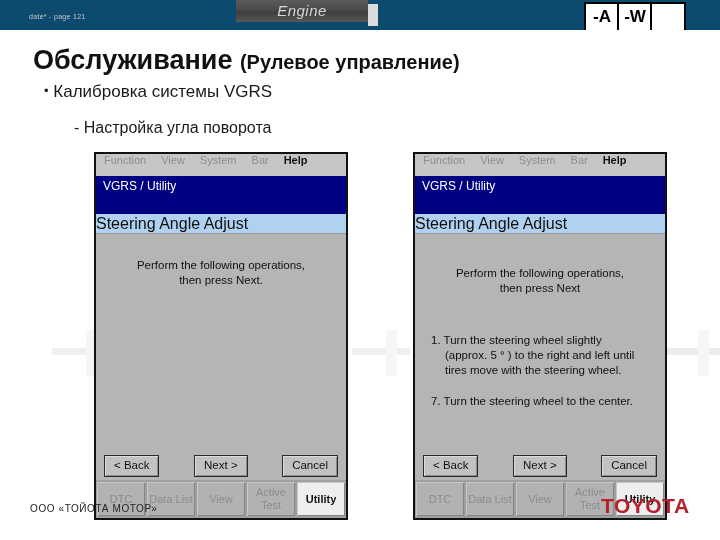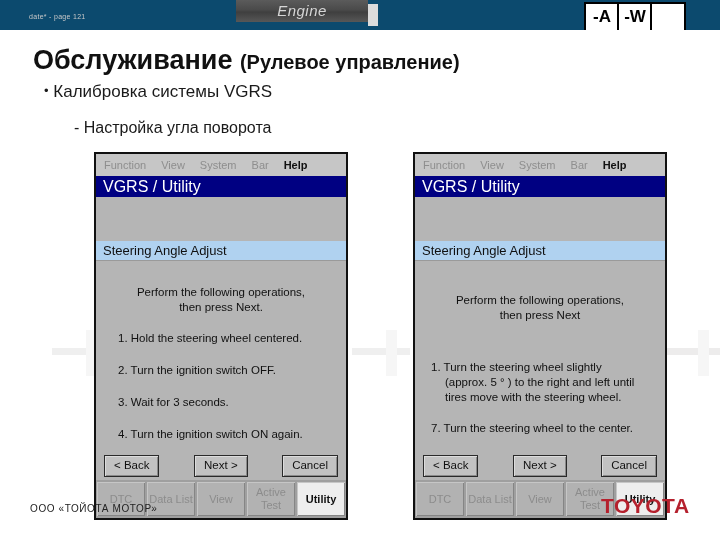--- a/index.html
+++ b/index.html
@@ -141,54 +141,52 @@
     background: #b5b5b5;
     box-sizing: border-box;
   }
   #panel-left  { left: 94px; }
   #panel-right { left: 413px; }
 
   .menubar {
     height: 22px;
     background: #c6c6c6;
     display: flex;
-    align-items: center;
+    align-items: flex-start;
     padding: 0 8px;
     box-sizing: border-box;
   }
   .menubar .mi {
     font-size: 11px;
     color: #8e8e8e;
     margin-right: 15px;
     white-space: nowrap;
   }
   .menubar .mi.active {
     color: #111111;
     font-weight: bold;
     margin-right: 0;
   }
   .titlebar {
-    height: 21px;
+    height: 38px;
     background: #000082;
     color: #ffffff;
-    font-size: 16px;
+    font-size: 12px;
     line-height: 21px;
     padding-left: 7px;
     box-sizing: border-box;
   }
   .subtitlebar {
     height: 20px;
     background: #b0d2f0;
     color: #101010;
-    font-size: 13px;
+    font-size: 16px;
     line-height: 20px;
-    padding-left: 7px;
     box-sizing: border-box;
     border-bottom: 1px solid #9a9a9a;
-    margin-top: 44px;
   }
   .body-area {
     position: relative;
     height: 243px;
     background: #b5b5b5;
     color: #111111;
   }
   .body-head {
     text-align: center;
     font-size: 11.5px;
@@ -322,26 +320,20 @@
       <span class="mi">System</span>
       <span class="mi">Bar</span>
       <span class="mi active">Help</span>
     </div>
     <div class="titlebar">VGRS / Utility</div>
     <div class="subtitlebar">Steering Angle Adjust</div>
     <div class="body-area">
       <div class="body-head">
         <div>Perform the following operations,</div>
         <div>then press Next.</div>
-      </div>
-      <div class="body-list">
-        <div class="li">1. Hold the steering wheel centered.</div>
-        <div class="li">2. Turn the ignition switch OFF.</div>
-        <div class="li">3. Wait for 3 seconds.</div>
-        <div class="li">4. Turn the ignition switch ON again.</div>
       </div>
     </div>
     <div class="btnrow">
       <div class="navbtn">&lt; Back</div>
       <div class="navbtn">Next &gt;</div>
       <div class="navbtn">Cancel</div>
     </div>
     <div class="tabrow">
       <div class="tabbtn">DTC</div>
       <div class="tabbtn">Data List</div>

